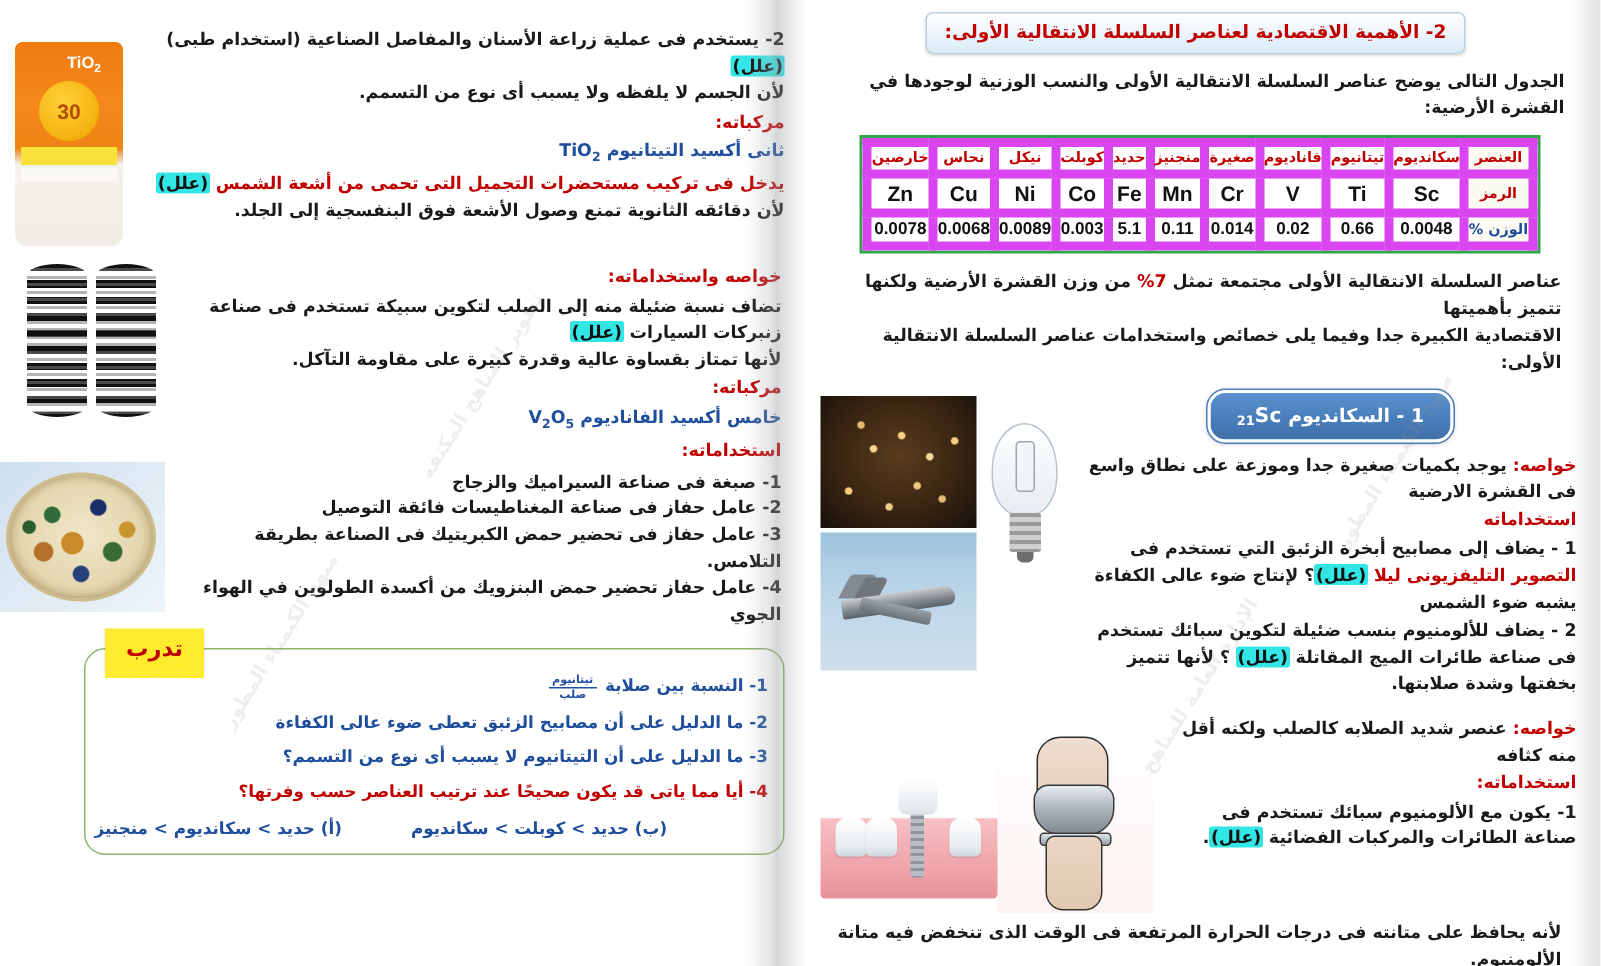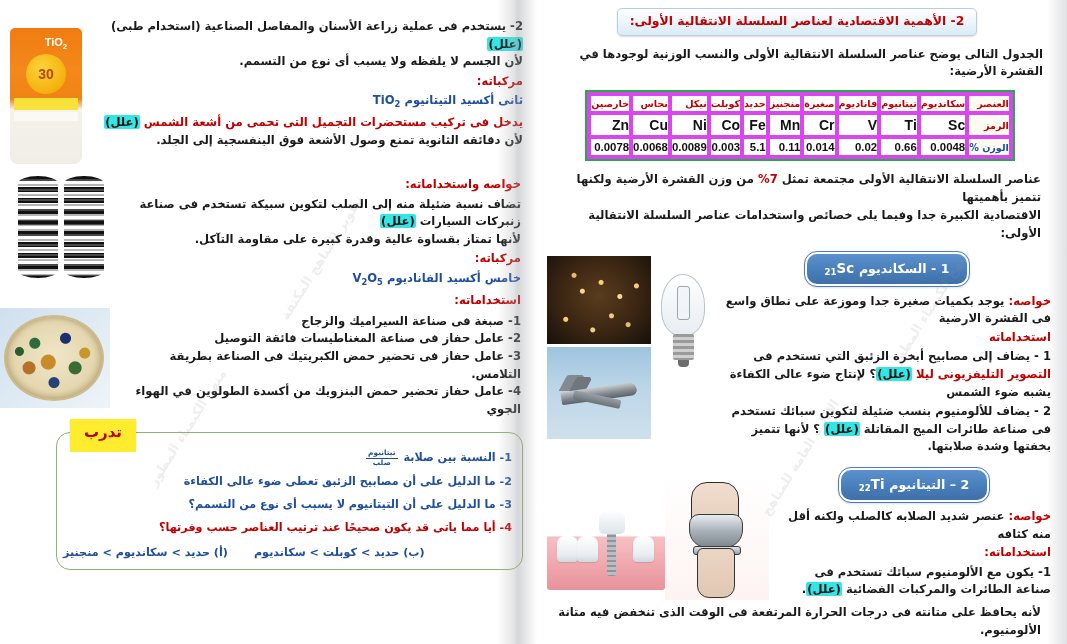--- a/index.html
+++ b/index.html
@@ -100,22 +100,22 @@
   .pill .sym { font-size: 13.4px; }
 
   
   .tbl-wrap { border: 2px solid #2aa84a; display: inline-block; background: #fff; }
   table.elements {
     border-collapse: collapse;
     direction: rtl;
     background: #fff;
   }
   table.elements td, table.elements th {
-    border: 4px solid #d946ef;
-    text-align: right;
+    border: 6px solid #d946ef;
+    text-align: center;
     padding: 2px 0;
     font-weight: bold;
     white-space: nowrap;
   }
   .hdr-cell { color: #c00000; font-size: 9.6px; background:#fff; }
   .rowlbl   { color: #c00000; font-size: 9.6px; background:#fbfbf2; }
   .rowlbl2  { color: #1f4e9c; font-size: 9.6px; background:#fbfbf2; }
   .sym-cell { color: #111; font-size: 14px; font-family:"Liberation Sans", sans-serif; }
   .val-cell { color: #111; font-size: 11.4px; font-family:"Liberation Sans", sans-serif; }
 
@@ -328,21 +328,21 @@
   .frac {
     display: inline-block;
     vertical-align: middle;
     text-align: center;
     font-size: 7.4px;
     line-height: 1.12;
     margin: 0 2px;
   }
   .frac .num { display:block; border-bottom: 1px solid #1f4e9c; padding: 0 2px; }
   .frac .den { display:block; padding: 0 2px; }
-  .choices { display: flex; flex-direction: row-reverse; gap: 26px; justify-content: flex-start; padding-right: 8px; }
+  .choices { display: flex; flex-direction: row-reverse; gap: 46px; justify-content: flex-start; padding-right: 8px; }
 
   
   .wm {
     position: absolute;
     color: rgba(150,150,150,0.16);
     font-size: 13px;
     font-weight: bold;
     transform: rotate(-58deg);
     white-space: nowrap;
     pointer-events: none;
@@ -456,23 +456,20 @@
           <div class="jet-tail"></div>
           <div class="jet-tail2"></div>
           <div class="jet-body"></div>
           <div class="jet-wing"></div>
         </div>
       </div>
     </div>
 
     <div class="row" style="padding:12px 10px 0 14px;">
       <div style="flex:1; padding-right:6px; padding-left:8px;">
-        <div style="text-align:center; padding-bottom:6px;">
-          <span class="pill"><span>2 – التيتانيوم</span> <span class="sym"><sub>22</sub><span>Ti</span></span></span>
-        </div>
         <div class="ar t115">
           <span class="red">خواصه:</span><span> عنصر شديد الصلابه كالصلب ولكنه أقل منه كثافه</span>
         </div>
         <div class="ar t115 red" style="margin-top:1px;">استخداماته:</div>
         <div class="ar t115" style="margin-top:2px;">
           <span>1- يكون مع الألومنيوم سبائك تستخدم فى صناعة الطائرات والمركبات الفضائية </span><span class="hl">(علل)</span><span>.</span>
         </div>
       </div>
 
       <div style="padding-top:4px;">

